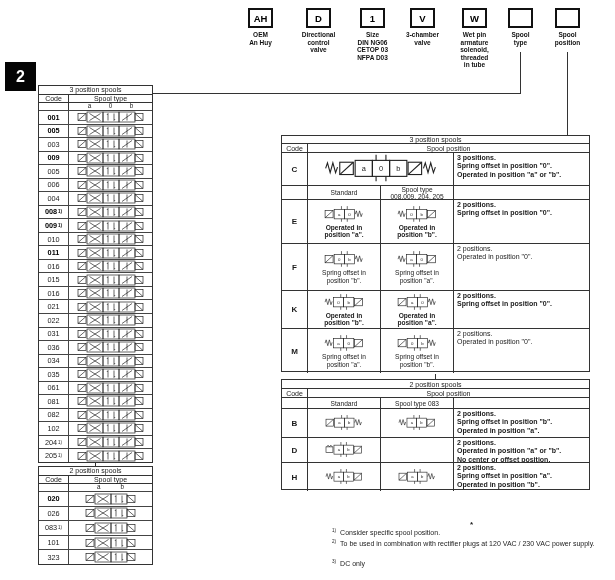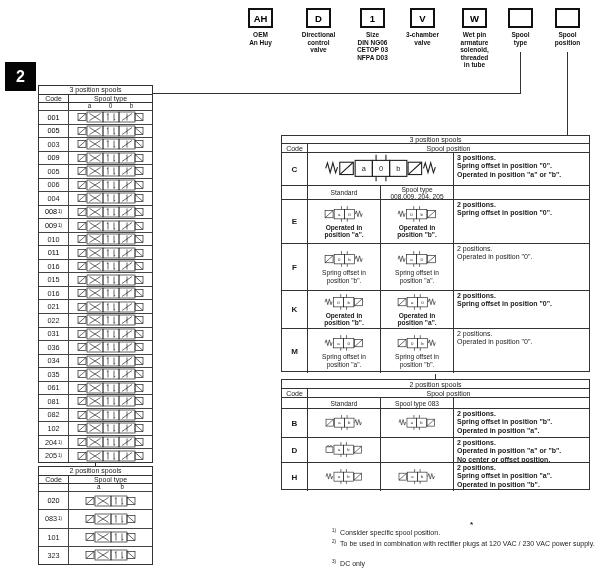--- a/index.html
+++ b/index.html
@@ -22,21 +22,21 @@
   .lhead{display:flex;border-bottom:1px solid #333;flex:0 0 7px;line-height:7px;}
   .lhead .c1{width:30px;border-right:1px solid #333;text-align:center;box-sizing:border-box;}
   .lhead .c2{flex:1;text-align:center;}
   .lsub{display:flex;flex:0 0 7px;line-height:6.5px;font-size:6.3px;}
   .lsub .c1{width:30px;border-right:1px solid #333;box-sizing:border-box;}
   .lsub .c2{flex:1;display:flex;justify-content:space-around;padding:0 10px;}
   .lrows{flex:1;display:flex;flex-direction:column;}
   .lrow{flex:1;display:flex;border-top:1px solid #444;align-items:stretch;}
   .lcode{width:30px;border-right:1px solid #444;box-sizing:border-box;display:flex;
          align-items:center;justify-content:center;font-size:7.3px;color:#222;}
-  .lcode.bold{font-weight:normal;color:#000;}
+  .lcode.bold{font-weight:bold;color:#000;}
   .lcode sup{font-size:4.5px;margin-left:1px;}
   .lsym{flex:1;display:flex;align-items:center;justify-content:center;}
   
   .rtable{position:absolute;border:1px solid #333;box-sizing:border-box;background:#fff;}
   .rtitle{border-bottom:1px solid #333;text-align:center;font-size:7px;box-sizing:border-box;}
   .rhead{display:flex;border-bottom:1px solid #333;box-sizing:border-box;font-size:7px;}
   .rhead .hc{width:26px;border-right:1px solid #333;text-align:center;box-sizing:border-box;}
   .rhead .hp{flex:1;text-align:center;}
   .rrow{display:grid;grid-template-columns:26px 73px 73px 1fr;border-bottom:1px solid #333;box-sizing:border-box;}
   .rrow:last-child{border-bottom:none;}
@@ -772,20 +772,41 @@
                 <rect x="35" y="1" width="16" height="10"></rect>
                 <line x1="40" y1="2.5" x2="40" y2="9.5"></line>
                 <line x1="46" y1="2.5" x2="46" y2="9.5"></line>
                 <line x1="39" y1="4" x2="40" y2="2.5"></line>
                 <line x1="47" y1="8" x2="46" y2="9.5"></line>
               </g>
             </svg>
           </div>
         </div>
         <div class="lrow">
+          <div class="lcode">026</div>
+          <div class="lsym">
+            <svg width="72" height="12" viewBox="0 0 70 12">
+              <g stroke-width="0.7">
+                <rect x="10" y="2.5" width="8" height="7"></rect>
+                <line x1="10" y1="9.5" x2="18" y2="2.5"></line>
+                <rect x="51" y="2.5" width="8" height="7"></rect>
+                <line x1="51" y1="2.5" x2="59" y2="9.5"></line>
+                <rect x="19" y="1" width="16" height="10"></rect>
+                <line x1="21.5" y1="9.5" x2="32.5" y2="2.5"></line>
+                <line x1="21.5" y1="2.5" x2="32.5" y2="9.5"></line>
+                <rect x="35" y="1" width="16" height="10"></rect>
+                <line x1="40" y1="2.5" x2="40" y2="9.5"></line>
+                <line x1="46" y1="2.5" x2="46" y2="9.5"></line>
+                <line x1="39" y1="4" x2="40" y2="2.5"></line>
+                <line x1="47" y1="8" x2="46" y2="9.5"></line>
+              </g>
+            </svg>
+          </div>
+        </div>
+        <div class="lrow">
           <div class="lcode">083<sup>1)</sup></div>
           <div class="lsym">
             <svg width="72" height="12" viewBox="0 0 70 12">
               <g stroke-width="0.7">
                 <rect x="10" y="2.5" width="8" height="7"></rect>
                 <line x1="10" y1="9.5" x2="18" y2="2.5"></line>
                 <rect x="51" y="2.5" width="8" height="7"></rect>
                 <line x1="51" y1="2.5" x2="59" y2="9.5"></line>
                 <rect x="19" y="1" width="16" height="10"></rect>
                 <line x1="21.5" y1="9.5" x2="32.5" y2="2.5"></line>

